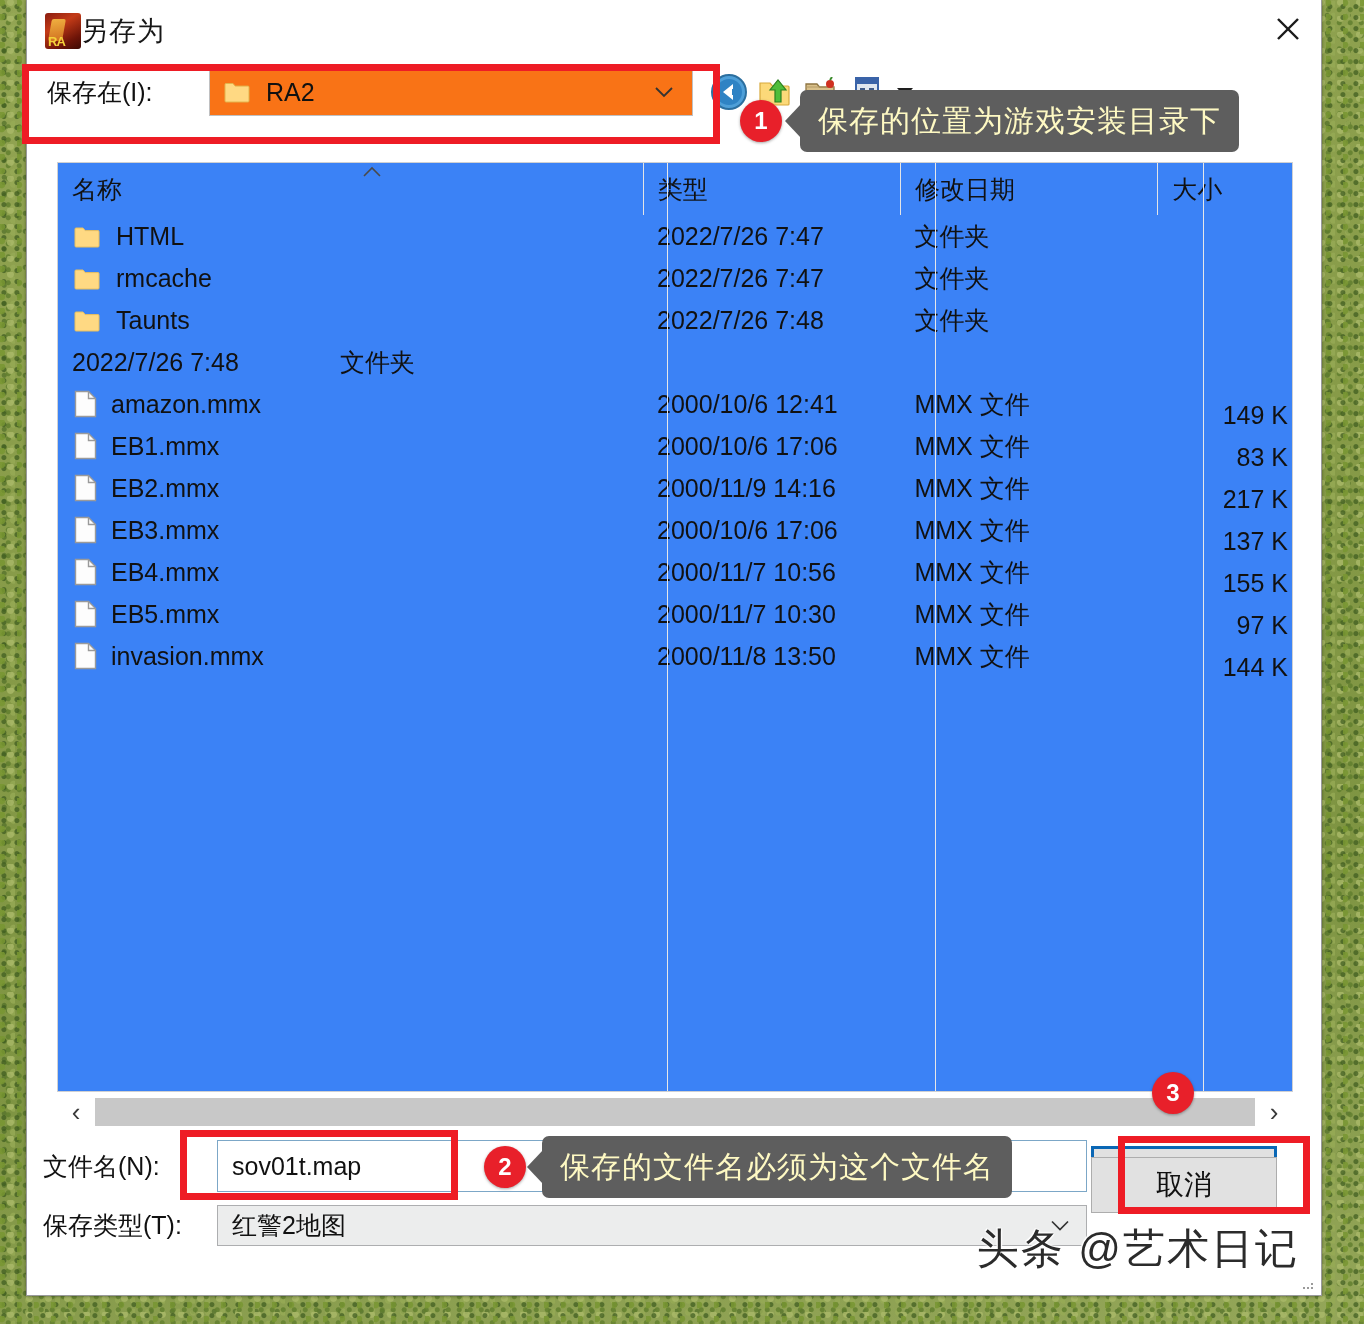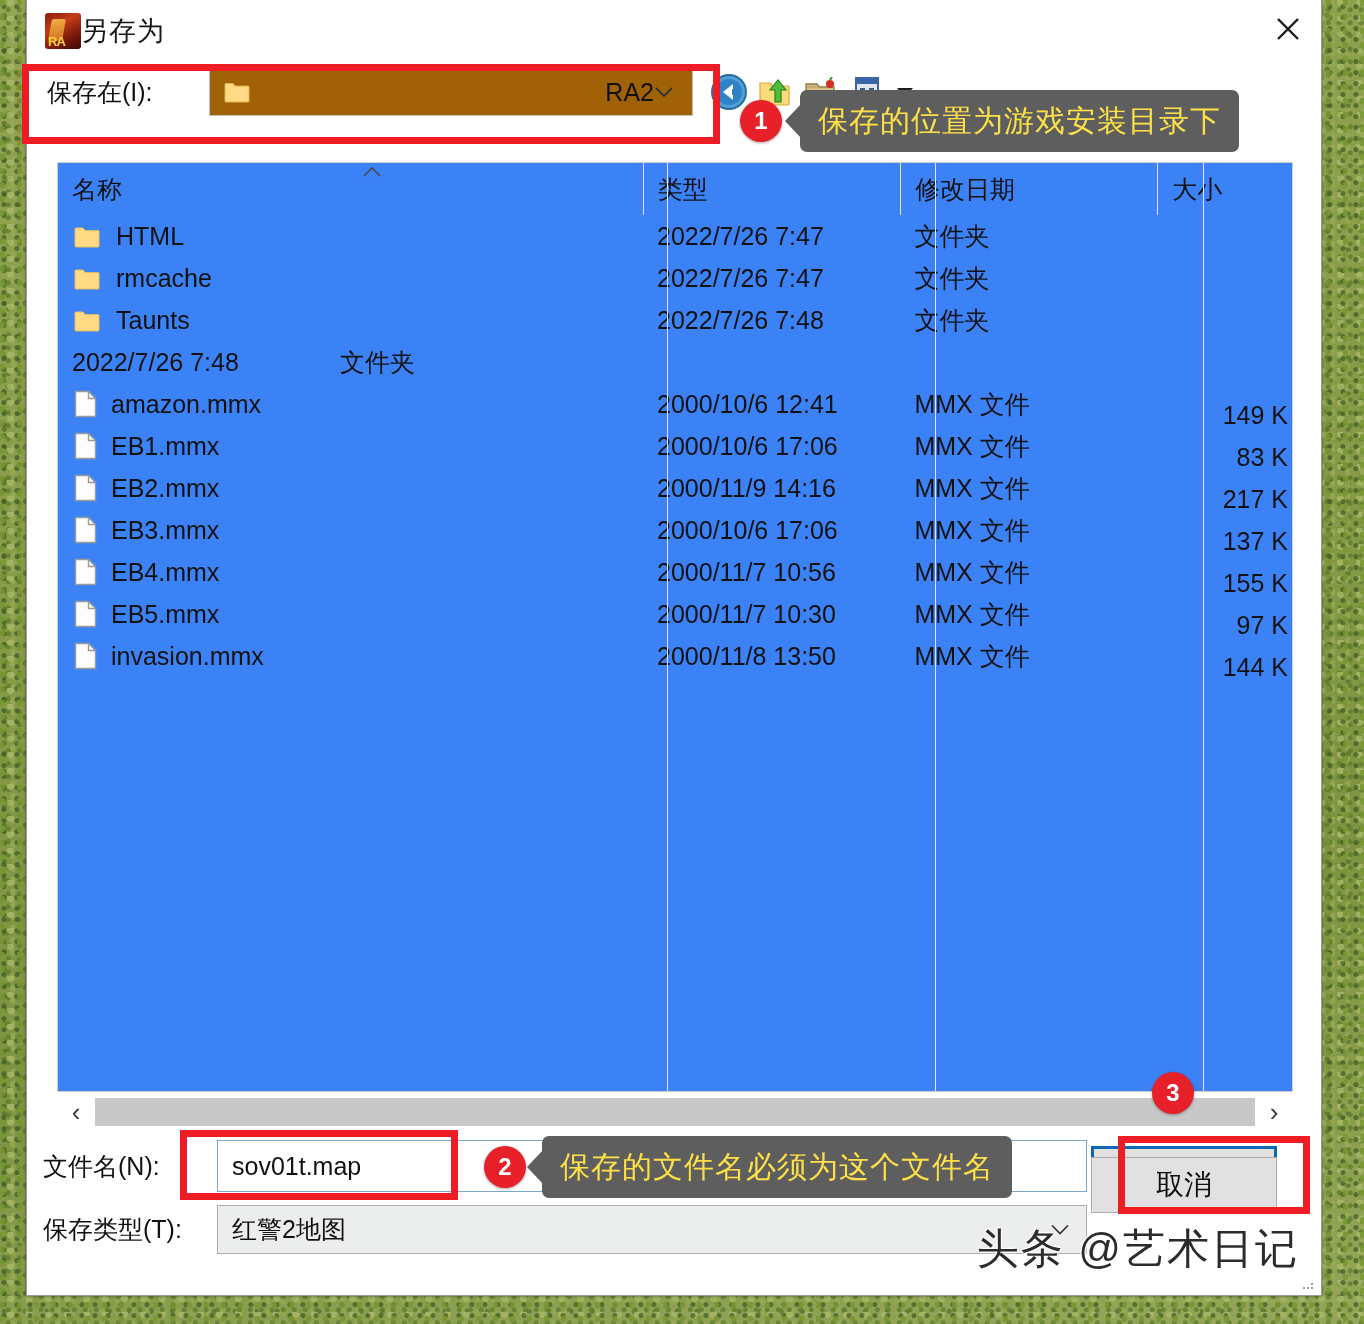--- a/index.html
+++ b/index.html
@@ -43,40 +43,40 @@
     color:#f5d23a;font-family:"Liberation Sans",sans-serif;letter-spacing:-1px;}
   .title-text{font-size:27px;color:#161616;letter-spacing:1px;}
   .close-btn{position:absolute;right:0;top:0;width:66px;height:58px;display:flex;
     align-items:center;justify-content:center;}
   .close-btn svg{width:26px;height:26px;}
 
   
   .lookin-row{height:62px;display:flex;align-items:center;position:relative;padding:0 0 0 0;}
   .lookin-label{width:182px;padding-left:20px;box-sizing:border-box;font-size:25px;color:#111;}
   .combo{
-    width:484px;height:48px;border:1px solid #bfc0c2;background:#a16207;
-    display:flex;align-items:center;box-sizing:border-box;text-align:right;
+    width:484px;height:48px;border:1px solid #bfc0c2;background:#f97316;
+    display:flex;align-items:center;box-sizing:border-box;
   }
   .combo .folder-ico{width:26px;height:22px;margin:0 16px 0 14px;flex:none;}
   .combo .combo-text{font-size:25px;color:#111;flex:1;}
   .combo .chev{margin-right:18px;}
   .toolbar{display:flex;align-items:center;gap:6px;margin-left:16px;}
   .tb{width:40px;height:40px;display:flex;align-items:center;justify-content:center;}
   .tb svg{display:block;}
 
   
   .redbox{position:absolute;border:7px solid #ee1c25;box-sizing:border-box;pointer-events:none;}
   .badge{
     position:absolute;width:42px;height:42px;border-radius:50%;
     background:#e8202a;color:#fff;font-size:24px;font-weight:bold;
     display:flex;align-items:center;justify-content:center;
     box-shadow:0 1px 3px rgba(0,0,0,.35);
   }
   .callout{
-    position:absolute;background:#5e5e5e;color:#fde047;border-radius:7px;
+    position:absolute;background:#5e5e5e;color:#fef9c3;border-radius:7px;
     font-size:30px;display:flex;align-items:center;padding:0 18px;
     letter-spacing:1px;white-space:nowrap;
   }
   .callout:before{
     content:"";position:absolute;left:-15px;top:50%;transform:translateY(-50%);
     border-top:17px solid transparent;border-bottom:17px solid transparent;
     border-right:16px solid #5e5e5e;
   }
 
   
@@ -100,21 +100,21 @@
   .hscroll{position:absolute;left:30px;top:1094px;width:1236px;height:36px;display:flex;align-items:center;}
   .hs-arrow{width:38px;height:36px;display:flex;align-items:center;justify-content:center;font-size:26px;color:#3a3a3a;}
   .hs-track{flex:1;height:28px;background:#efefef;position:relative;}
   .hs-thumb{position:absolute;left:0;top:0;height:28px;width:1160px;background:#c8c8c8;}
 
   
   .field-row{position:absolute;display:flex;align-items:center;}
   .f-label{font-size:25px;color:#111;width:182px;padding-left:8px;box-sizing:border-box;}
   .f-input{height:52px;border:1px solid #7ca7c7;background:#fff;display:flex;align-items:center;
     padding-left:14px;box-sizing:border-box;font-size:25px;color:#111;}
-  .f-select{height:49px;border:1px solid #adaeb0;background:#eceded;display:flex;align-items:center;
+  .f-select{height:41px;border:1px solid #adaeb0;background:#eceded;display:flex;align-items:center;
     padding-left:14px;box-sizing:border-box;font-size:25px;color:#111;position:relative;}
   .f-select .chev{position:absolute;right:16px;top:50%;transform:translateY(-50%);}
 
   .btn{
     width:186px;height:56px;background:#e1e1e1;border:1px solid #adadad;
     display:flex;align-items:center;justify-content:center;font-size:28px;color:#111;
     box-sizing:border-box;
   }
   .btn.default{border:3px solid #0a67b5;background:#e1e1e1;}
 

